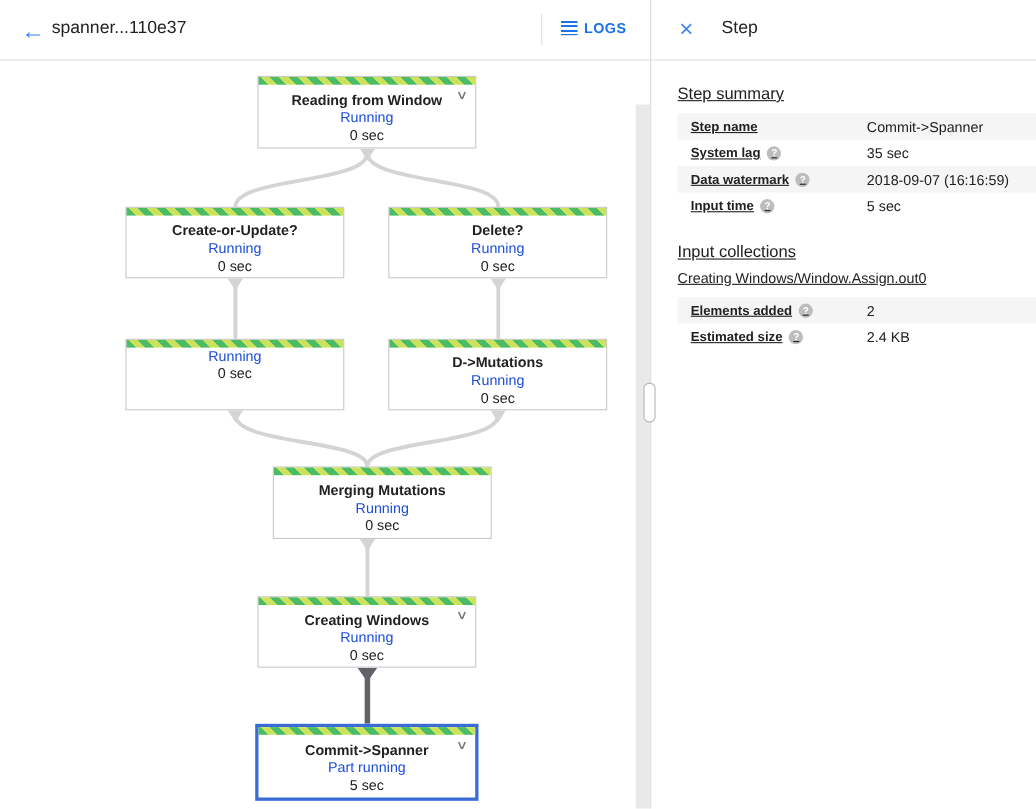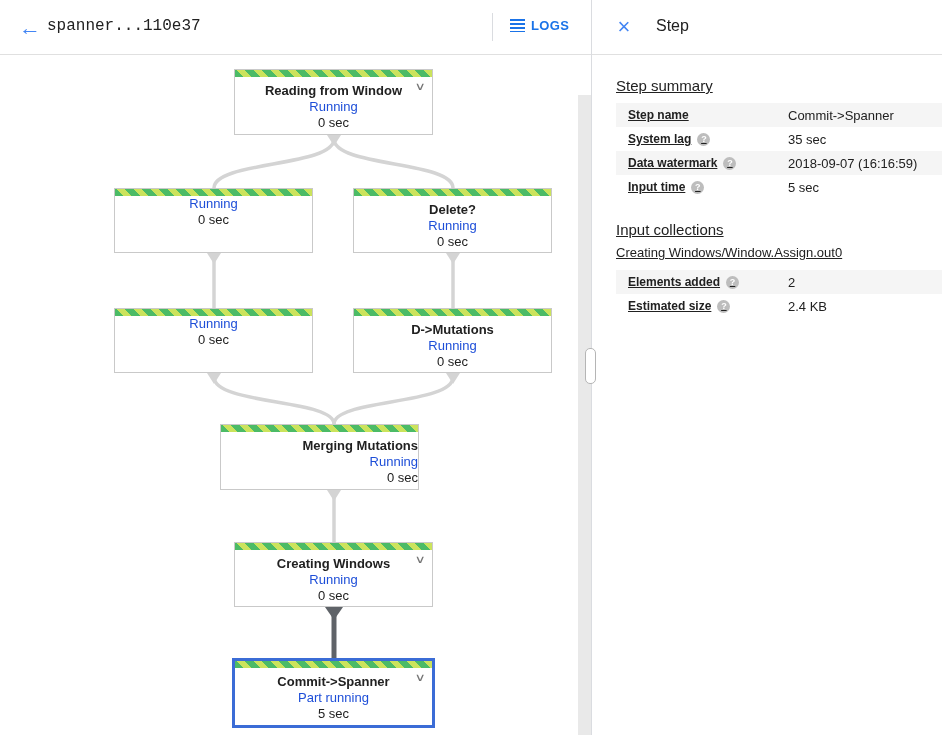--- a/index.html
+++ b/index.html
@@ -4,21 +4,21 @@
 <style>
   * { margin:0; padding:0; box-sizing:border-box; }
   html,body { width:942px; height:735px; overflow:hidden; background:#fff;
     font-family:"Liberation Sans", sans-serif; color:#212121; }
 
   
   .header { position:absolute; left:0; top:0; width:942px; height:55px;
     background:#fff; border-bottom:1px solid #e0e0e0; z-index:5; }
   .back-btn { position:absolute; left:16px; top:14px; width:28px; height:28px;
     color:#4285f4; font-size:22px; line-height:28px; text-align:center; cursor:pointer; }
-  .job-title { position:absolute; left:47px; top:17px; font-size:16px; color:#212121;font-family:Liberation Mono, monospace; }
+  .job-title { position:absolute; left:47px; top:17px; font-size:16px; color:#212121; }
   .hdr-divider { position:absolute; left:492px; top:13px; width:1px; height:28px; background:#dadce0; }
   .logs-btn { position:absolute; left:510px; top:18px; display:flex; align-items:center;
     gap:6px; cursor:pointer; color:#1a73e8; }
   .logs-icon { width:15px; height:13px;
     background:repeating-linear-gradient(to bottom,#1a73e8 0 2px,transparent 2px 4px);
     background-size:15px 16px; }
   .logs-label { font-size:13px; font-weight:bold; letter-spacing:.4px; }
   .panel-close { position:absolute; left:611px; top:13px; width:26px; height:28px;
     color:#4285f4; font-size:22px; line-height:28px; text-align:center; cursor:pointer; }
   .panel-title { position:absolute; left:656px; top:17px; font-size:16px; }
@@ -109,20 +109,21 @@
   <div class="node" style="left:234px; top:14px; height:66px;">
     <div class="stripe"></div>
     <span class="chev">∨</span>
     <div class="ntitle">Reading from Window</div>
     <div class="nstatus">Running</div>
     <div class="ntime">0 sec</div>
   </div>
 
   <div class="node" style="left:114px; top:133px; height:65px;">
     <div class="stripe"></div>
+    <div class="ntitle">Create-or-Update?</div>
     <div class="nstatus">Running</div>
     <div class="ntime">0 sec</div>
   </div>
 
   <div class="node" style="left:353px; top:133px; height:65px;">
     <div class="stripe"></div>
     <div class="ntitle">Delete?</div>
     <div class="nstatus">Running</div>
     <div class="ntime">0 sec</div>
   </div>
@@ -133,21 +134,21 @@
     <div class="ntime">0 sec</div>
   </div>
 
   <div class="node" style="left:353px; top:253px; height:65px;">
     <div class="stripe"></div>
     <div class="ntitle">D-&gt;Mutations</div>
     <div class="nstatus">Running</div>
     <div class="ntime">0 sec</div>
   </div>
 
-  <div class="node" style="left:220px; top:369px; height:66px;text-align:right;">
+  <div class="node" style="left:248px; top:369px; height:66px;">
     <div class="stripe"></div>
     <div class="ntitle">Merging Mutations</div>
     <div class="nstatus">Running</div>
     <div class="ntime">0 sec</div>
   </div>
 
   <div class="node" style="left:234px; top:487px; height:65px;">
     <div class="stripe"></div>
     <span class="chev">∨</span>
     <div class="ntitle">Creating Windows</div>

